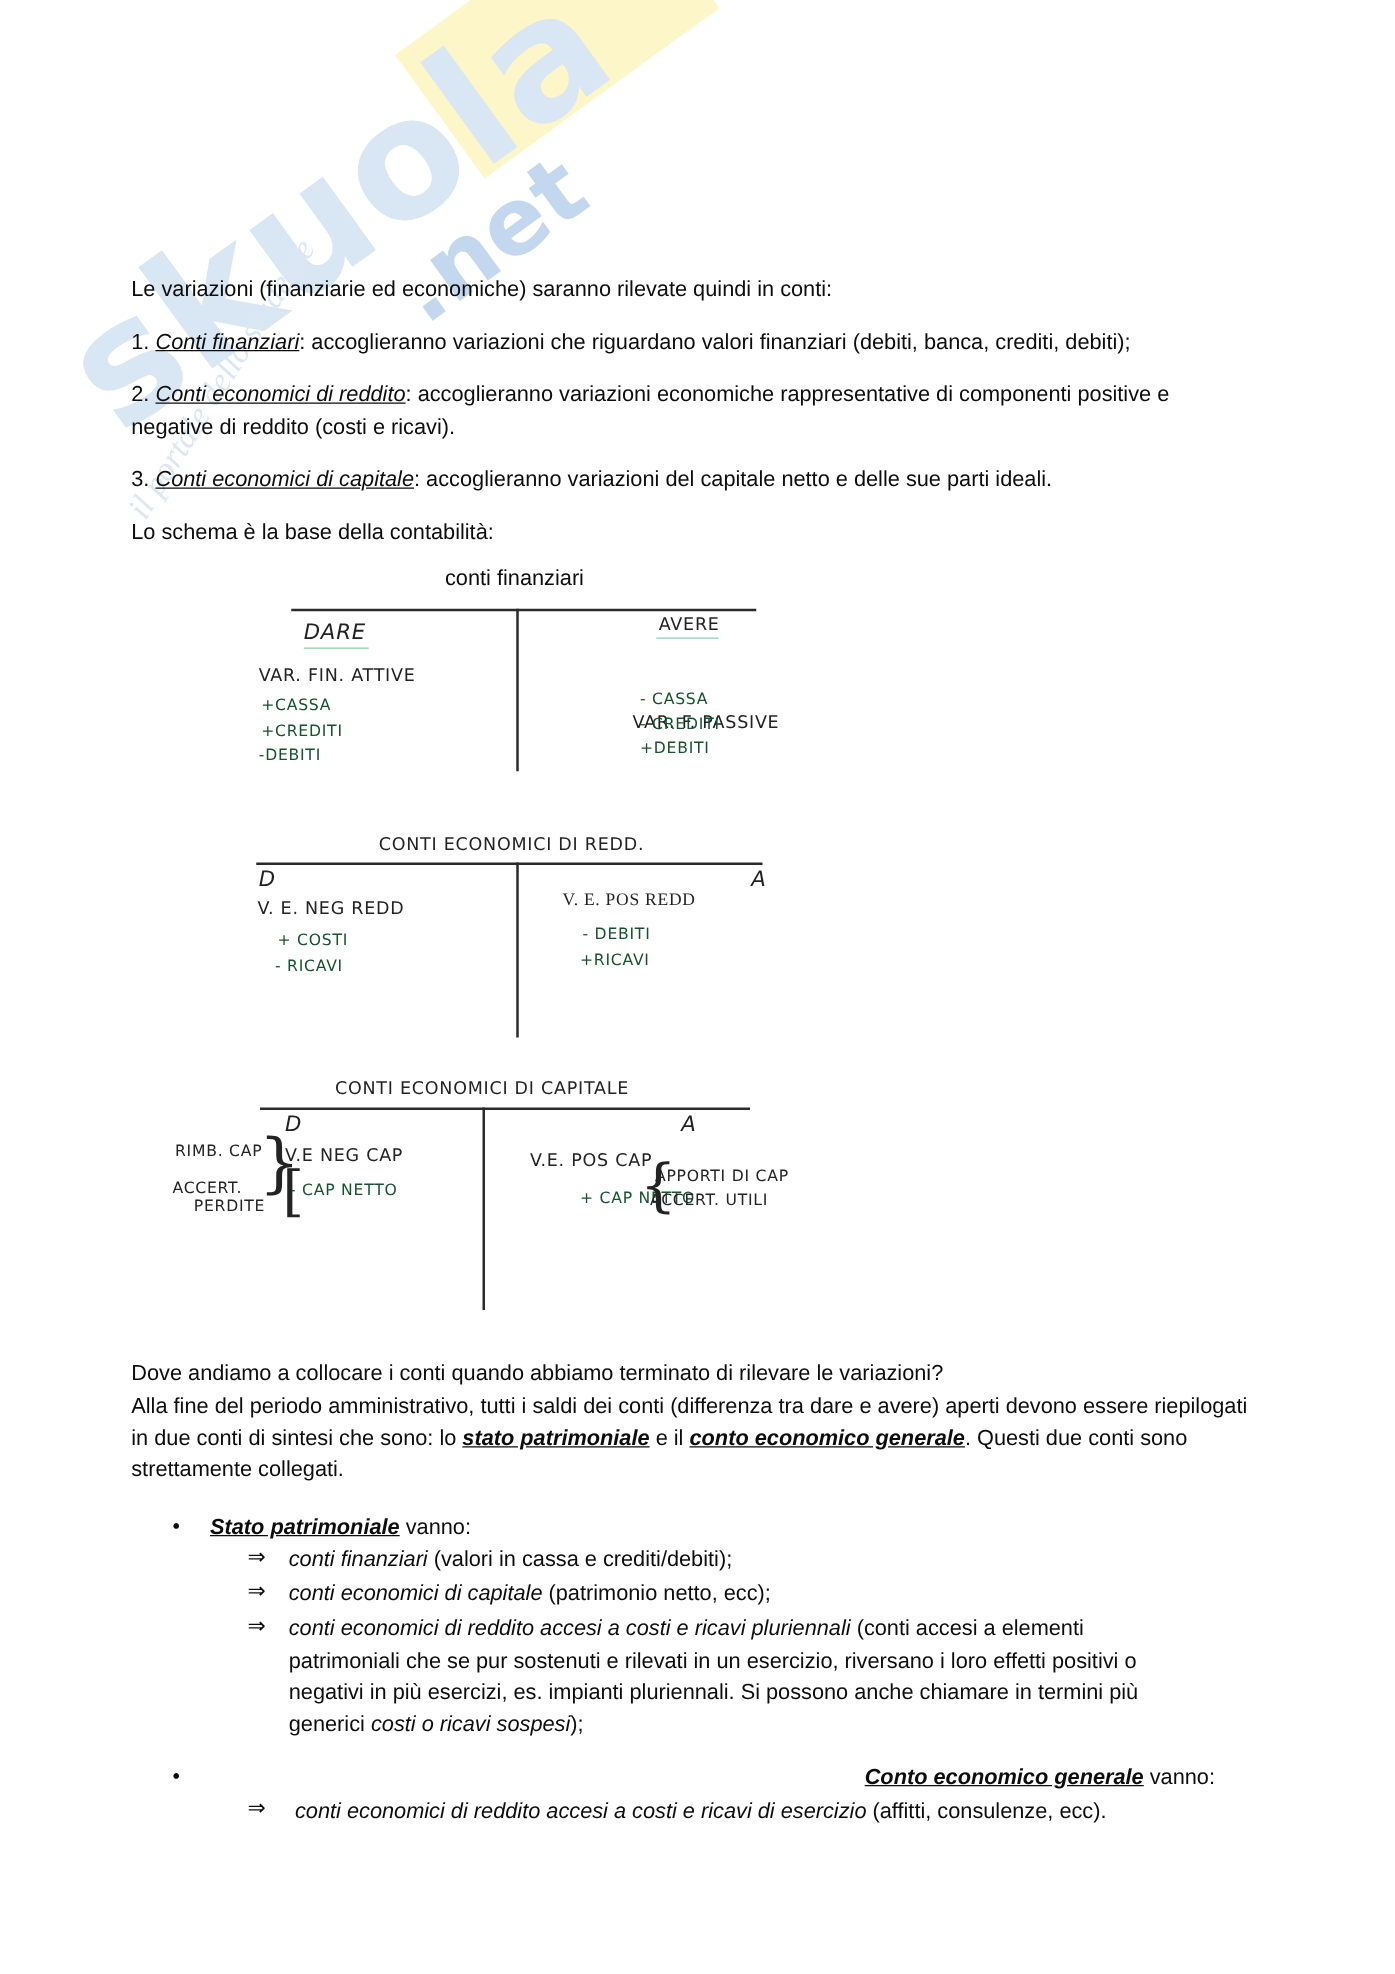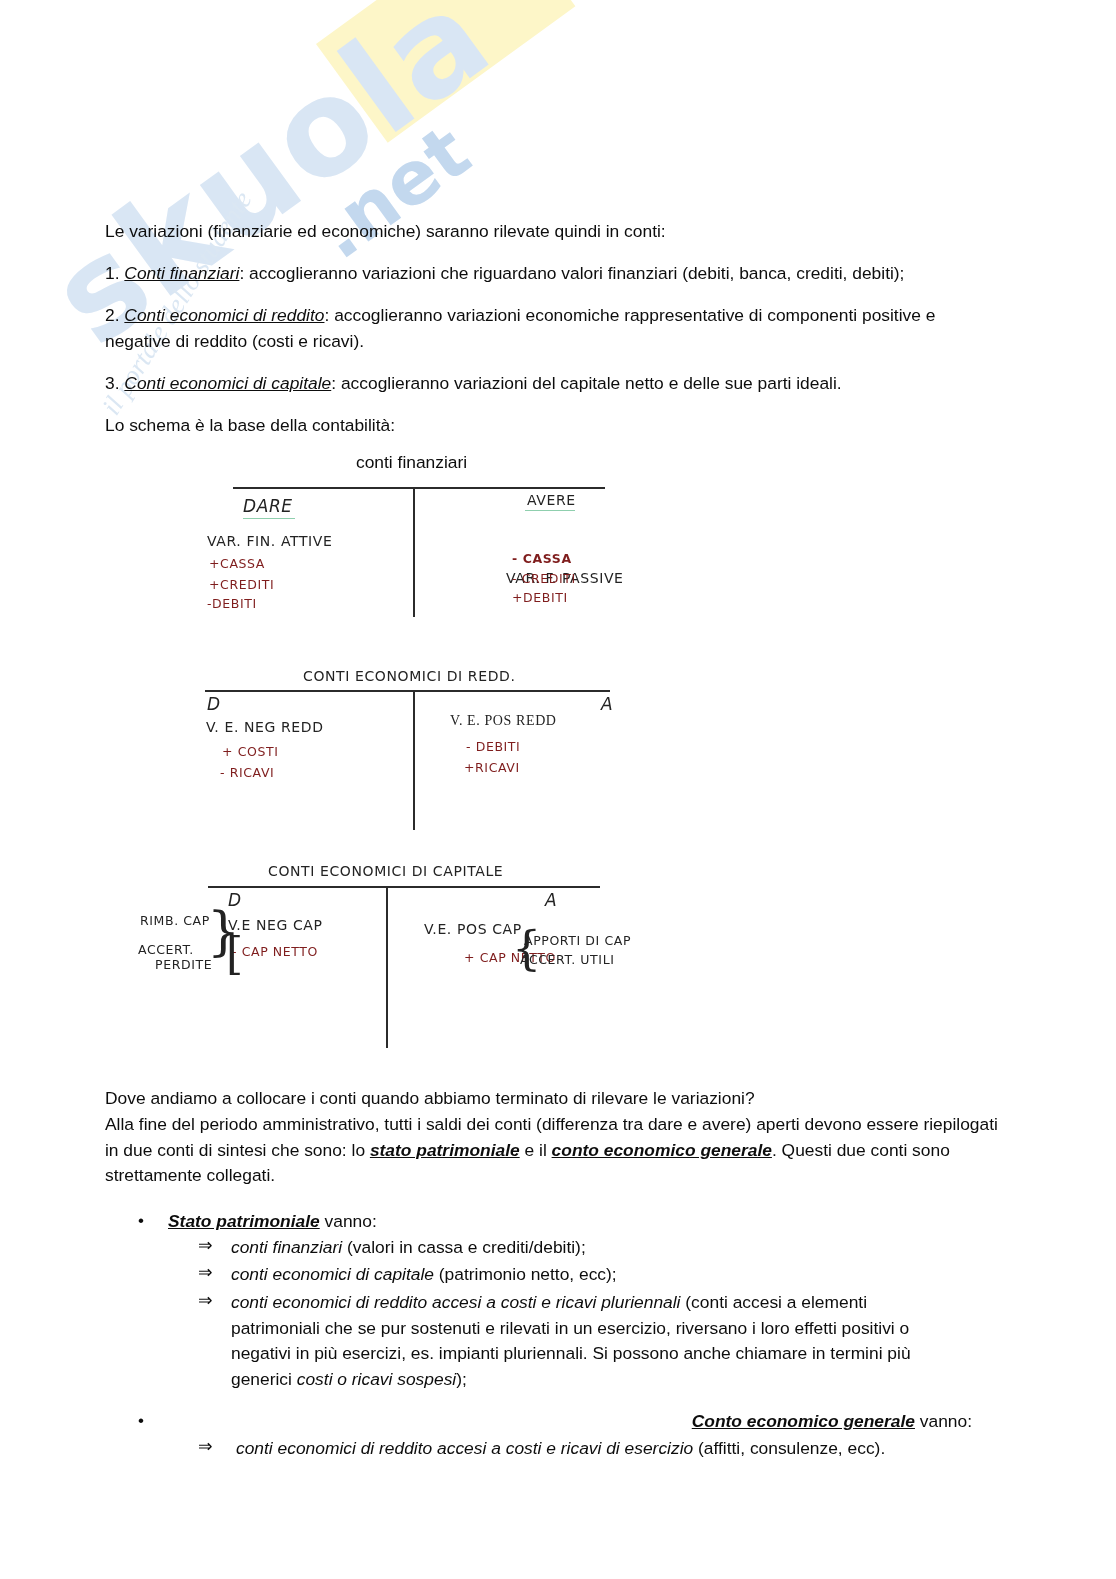--- a/index.html
+++ b/index.html
@@ -92,21 +92,21 @@
 
   
   .hw {
     position: absolute;
     font-family: "DejaVu Sans", sans-serif;
     color: #232323;
     white-space: nowrap;
     letter-spacing: 0.6px;
   }
   .hw-black { color: #232323; }
-  .hw-green { color: #7f1d1d; }
+  .hw-green { color: #14532d; }
   .hw-sm { font-size: 12.5px; }
   .hw-md { font-size: 14px; }
   .hw-lg { font-size: 17px; font-style: italic; }
   .rule-h {
     position: absolute;
     background: #2b2b2b;
     height: 1.6px;
   }
   .rule-v {
     position: absolute;
@@ -184,21 +184,21 @@
 
     <div class="hw hw-black hw-md" style="left:527px; top:492px;">AVERE</div>
     <div class="ul-green" style="left:525px; top:510px; width:50px;"></div>
 
     <div class="hw hw-black hw-md" style="left:207px; top:533px;">VAR. FIN. ATTIVE</div>
     <div class="hw hw-green hw-sm" style="left:209px; top:556px;">+CASSA</div>
     <div class="hw hw-green hw-sm" style="left:209px; top:577px;">+CREDITI</div>
     <div class="hw hw-green hw-sm" style="left:207px; top:596px;">-DEBITI</div>
 
     <div class="hw hw-black hw-md" style="left:506px; top:526px;margin-top:44px;">VAR. F. PASSIVE</div>
-    <div class="hw hw-green hw-sm" style="left:512px; top:551px;font-weight:bold;">- CASSA</div>
+    <div class="hw hw-green hw-sm" style="left:512px; top:551px;">- CASSA</div>
     <div class="hw hw-green hw-sm" style="left:512px; top:571px;">- CREDITI</div>
     <div class="hw hw-green hw-sm" style="left:512px; top:590px;">+DEBITI</div>
 
     <div class="hw hw-black hw-md" style="left:303px; top:668px;">CONTI   ECONOMICI  DI  REDD.</div>
 
     <div class="rule-h" style="left:205px; top:690px; width:405px;"></div>
     <div class="rule-v" style="left:413px; top:690px; height:140px;"></div>
 
     <div class="hw hw-black hw-lg" style="left:207px; top:694px;">D</div>
     <div class="hw hw-black hw-lg" style="left:601px; top:694px;">A</div>

